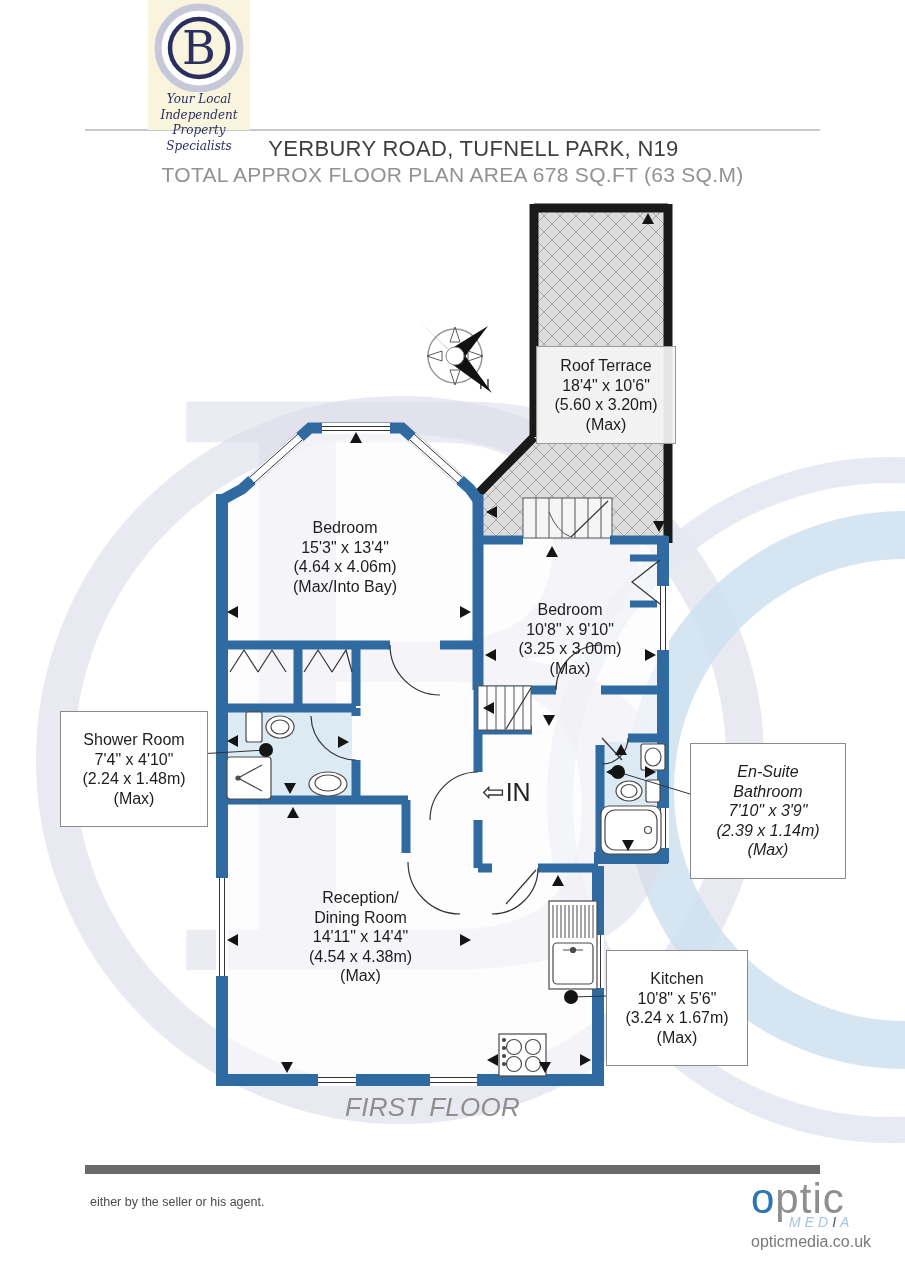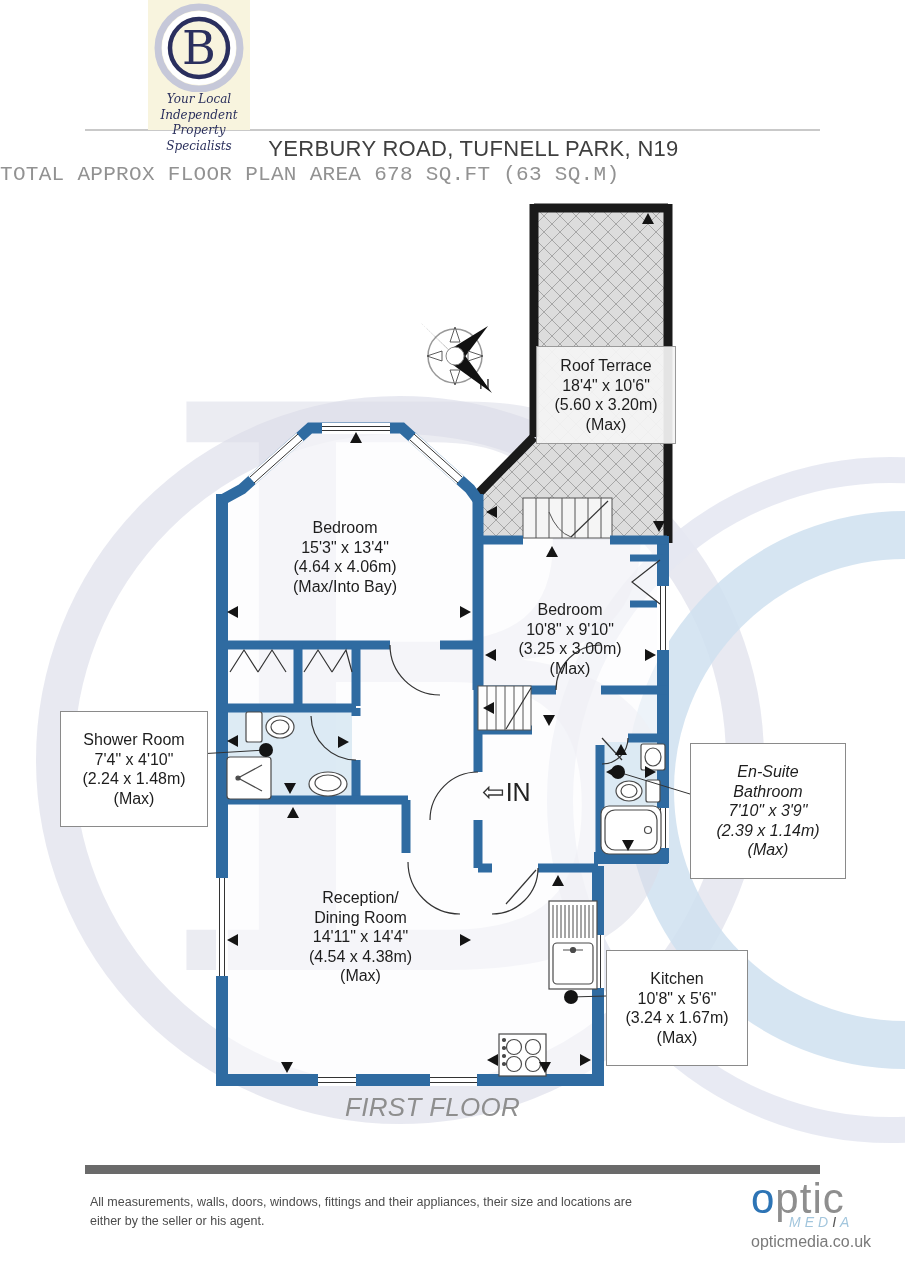--- a/index.html
+++ b/index.html
@@ -7,22 +7,22 @@
         font-family:"Liberation Sans",sans-serif;}
   .hairline{position:absolute;left:85px;top:129px;width:735px;height:2px;background:#c9c9c9;}
   
   .agency{position:absolute;left:148px;top:0;width:102px;height:130px;background:#f8f4de;}
   .agency svg{display:block;}
   .tagline{position:absolute;left:0;right:0;top:92px;text-align:center;color:#2a2f5c;
            font-family:"DejaVu Serif",serif;font-style:italic;font-size:12px;line-height:1.3;}
   
   .title{position:absolute;left:0;top:136px;width:905px;text-align:center;
          font-size:22px;color:#3f3f3f;letter-spacing:.3px;padding-left:21px;}
-  .subtitle{position:absolute;left:0;top:163px;width:905px;
-         font-size:21px;color:#929292;letter-spacing:.3px;font-family:Liberation Mono, monospace;}
+  .subtitle{position:absolute;left:0;top:163px;width:905px;text-align:center;
+         font-size:21px;color:#929292;letter-spacing:.3px;}
   
   .plan{position:absolute;left:0;top:0;width:905px;height:1280px;}
   
   .rlabel{position:absolute;font-size:16px;line-height:1.22;color:#1d1d1d;text-align:center;}
   .boxed{background:#ffffff;border:1px solid #8a8a8a;padding:18px 4px;}
   .terrace-box{background:rgba(244,244,244,.93);border:1px solid #9a9a9a;padding:9px 2px;}
   .in-label{position:absolute;left:482px;top:776px;color:#222;font-size:25px;display:flex;align-items:center;}
   .in-label .arr{font-size:27px;margin-right:1px;color:#333;}
   .north{position:absolute;left:479px;top:375px;font-size:15px;color:#111;}
   
@@ -345,21 +345,20 @@
 
   <div class="north">N</div>
 
   <div class="floor-summary">
     <div>FIRST FLOOR</div>
   </div>
 
   <div class="footer-bar"></div>
 
   <div class="disclaimer">
-    <div>All measurements, walls, doors, windows, fittings and their appliances, their size and locations are</div>
     <div>either by the seller or his agent.</div>
   </div>
 
   <div class="vendor">
     <div class="wordmark">
       <span class="o">o</span><span>ptic</span>
     </div>
     <div class="media">
       <span>MED</span><span class="mid">I</span><span>A</span>
     </div>

